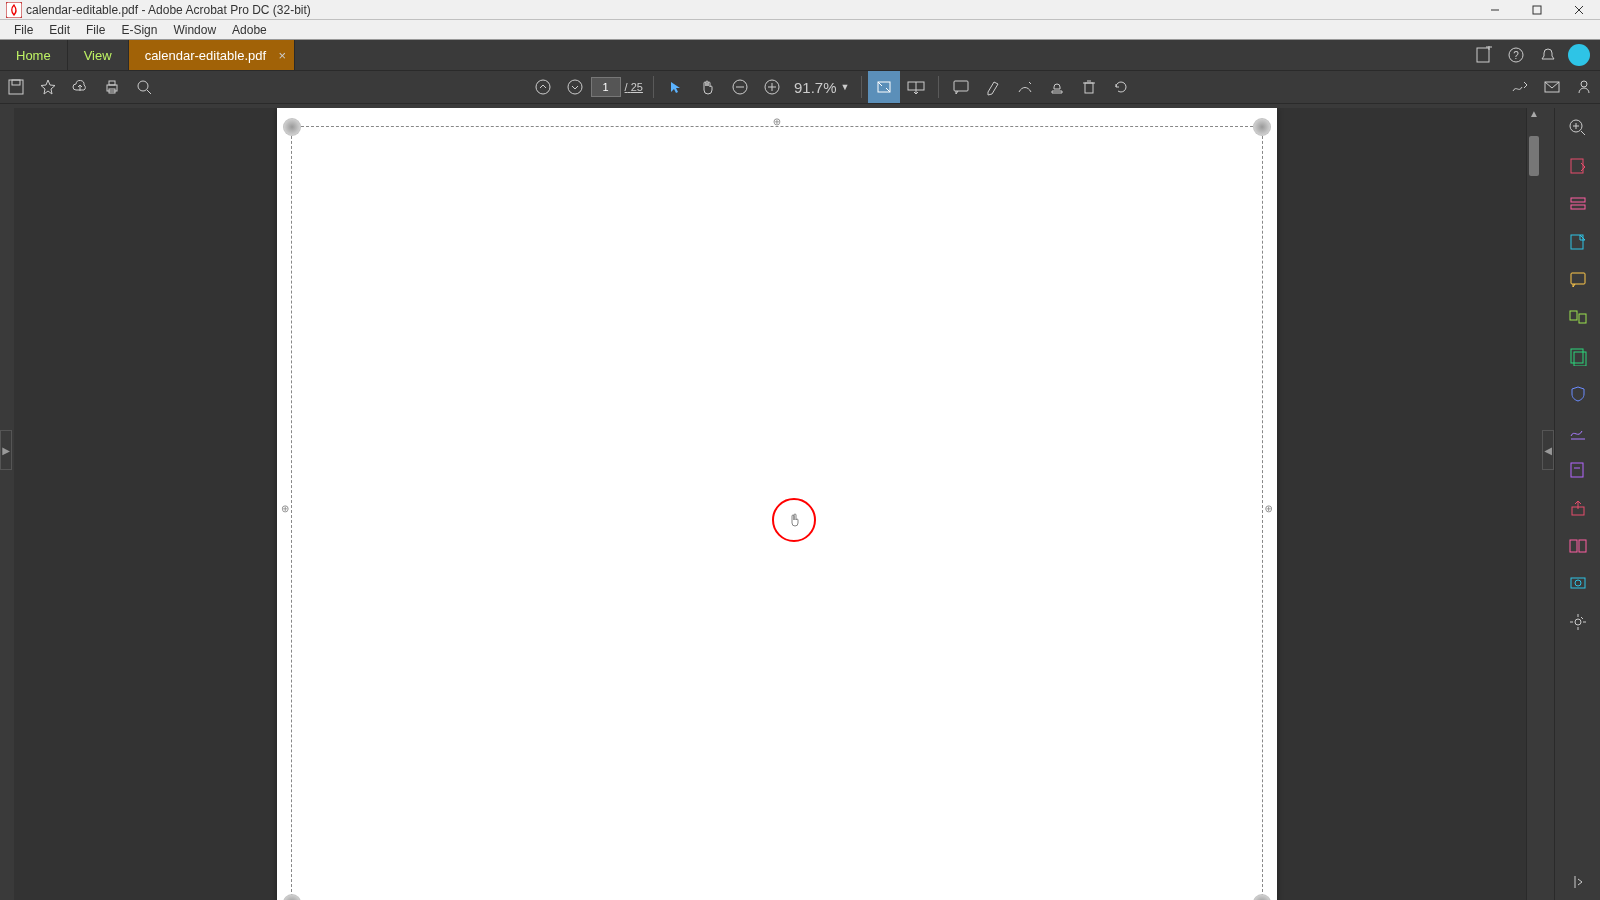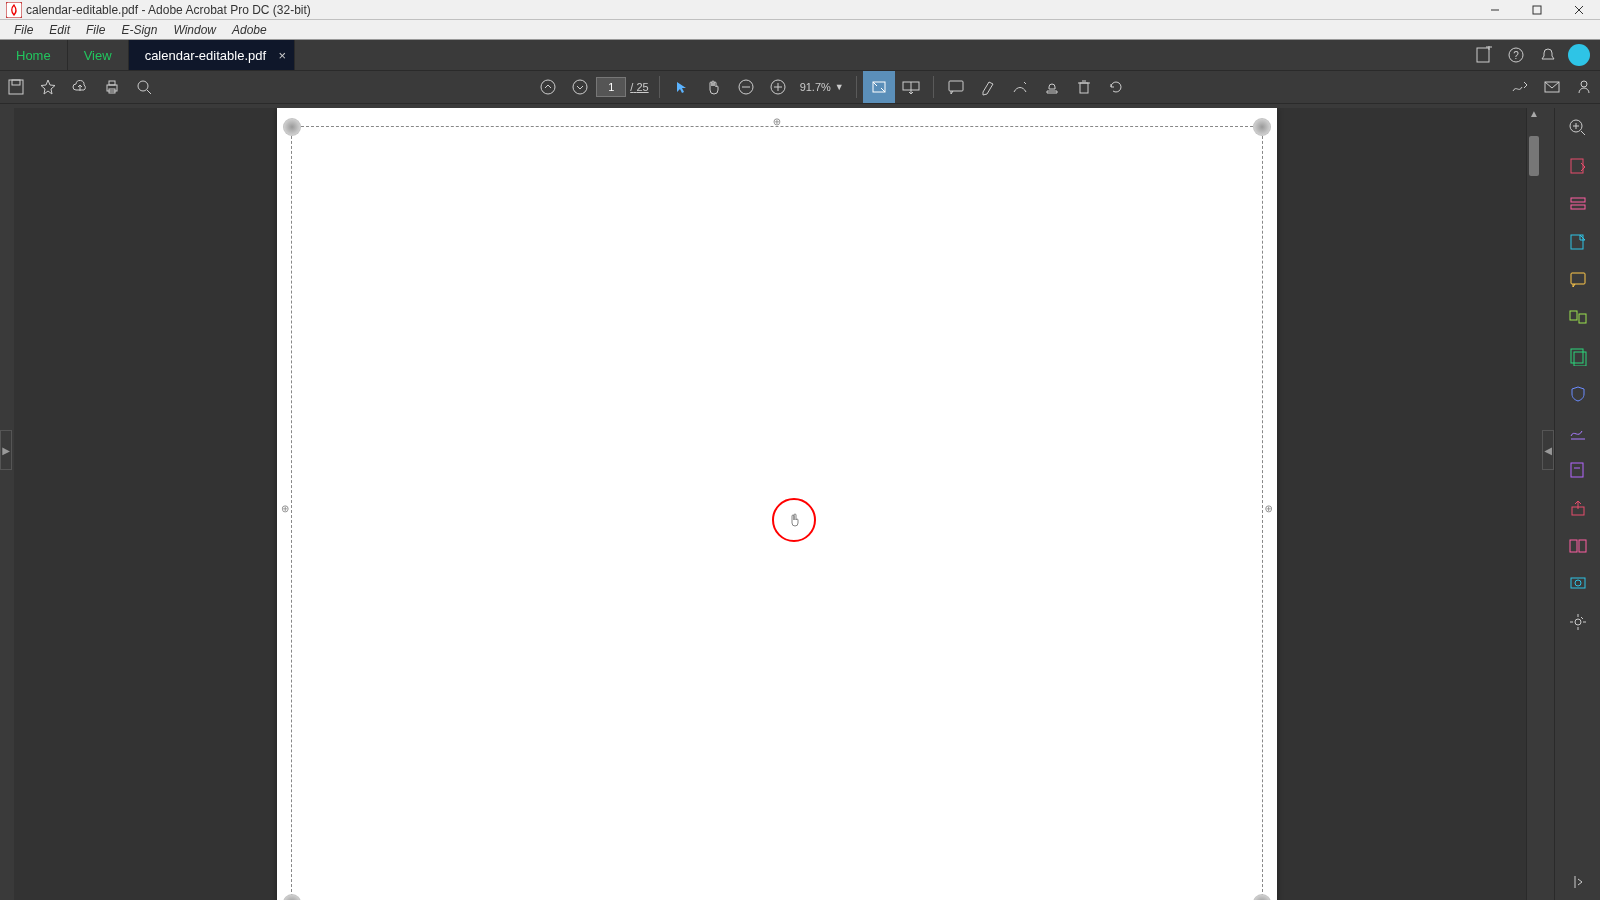--- a/index.html
+++ b/index.html
@@ -7,39 +7,39 @@
 
 
 .titlebar { height:20px; background:#f0f0f0; display:flex; align-items:center; border-bottom:1px solid #c0c0c0; }
 .titlebar .app-icon { width:16px; height:16px; margin:0 4px 0 6px; }
 .titlebar .title { font-size:12px; color:#333; flex:1; }
 .titlebar .win-btns { display:flex; }
 .titlebar .win-btn { width:42px; height:24px; display:flex; align-items:center; justify-content:center; font-size:12px; color:#333; }
 
 
 .menubar { height:20px; background:#f0f0f0; display:flex; align-items:center; padding-left:6px; border-bottom:1px solid #999; }
-.menubar .menu { font-size:12px; color:#333; padding:2px 8px;font-style:italic; }
+.menubar .menu { font-size:12px; color:#333; padding:2px 8px; }
 
 
 .tabbar { height:30px; background:#3a3a3a; display:flex; align-items:center; }
-.tabbar .tab { height:30px; display:flex; align-items:center; padding:0 16px; font-size:13px; color:#22c55e; border-right:1px solid #2a2a2a; }
-.tabbar .tab.doc { background:#0f172a; color:#fff; position:relative; padding-right:28px; }
+.tabbar .tab { height:30px; display:flex; align-items:center; padding:0 16px; font-size:13px; color:#bef264; border-right:1px solid #2a2a2a; }
+.tabbar .tab.doc { background:#a16207; color:#fff; position:relative; padding-right:28px; }
 .tab-close { position:absolute; right:8px; font-size:13px; color:#ccc; }
 .tabbar .spacer { flex:1; }
 .tabbar .tr-btn { width:32px; height:30px; display:flex; align-items:center; justify-content:center; color:#ccc; }
 .avatar { width:22px; height:22px; border-radius:50%; background:#2ec4e6; margin:0 10px 0 4px; }
 
 
 .toolbar { height:34px; background:#3a3a3a; display:flex; align-items:center; border-top:1px solid #2a2a2a; border-bottom:1px solid #2a2a2a; }
 .tb-btn { width:32px; height:32px; display:flex; align-items:center; justify-content:center; color:#ccc; }
 .tb-btn.active { background:#5b8fb9; }
 .tb-sep { width:1px; height:22px; background:#5a5a5a; margin:0 6px; }
 .tb-input { width:30px; height:20px; background:#555; border:1px solid #777; color:#fff; text-align:center; font-size:11px; }
 .tb-text { color:#ccc; font-size:11px; margin:0 4px;text-decoration:underline; }
-.tb-zoom { color:#ccc; font-size:11px; margin-left:6px; }
+.tb-zoom { color:#ccc; font-size:15px; margin-left:6px; }
 .tb-drop { color:#ccc; font-size:9px; margin-left:4px; margin-right:6px; }
 .tb-flex { flex:1; }
 
 
 .workspace { position:absolute; top:108px; left:14px; right:60px; bottom:0; background:#333; display:flex; }
 .page-area { flex:1; display:flex; justify-content:center; background:#333; overflow:hidden; position:relative; }
 .page { width:1000px; height:800px; background:#fff; margin-top:0; position:relative; box-shadow:0 0 6px rgba(0,0,0,.4); }
 
 
 .field-border { position:absolute; left:14px; right:14px; top:18px; bottom:6px; border:1px dashed #888; }

